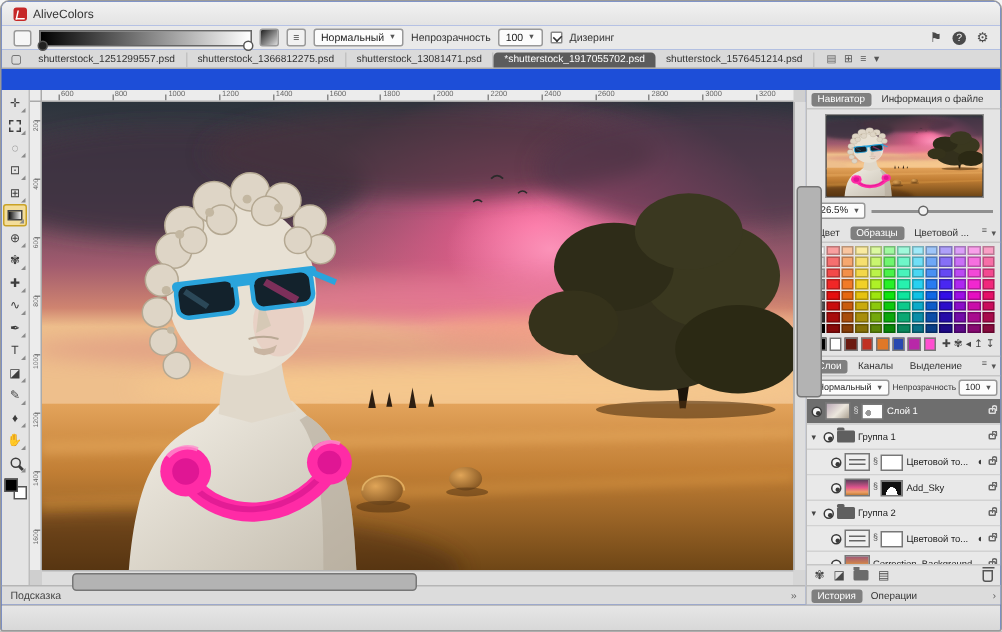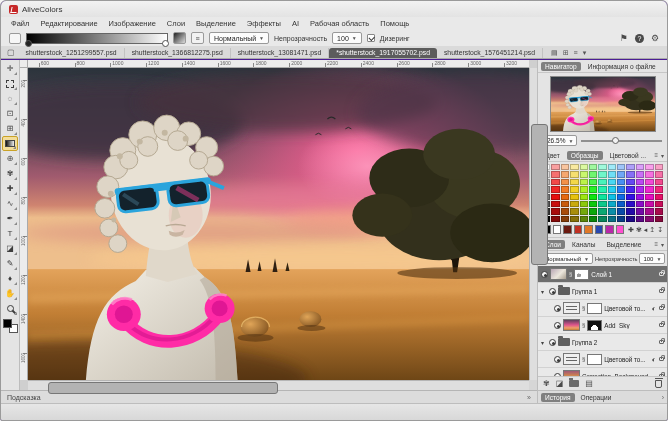--- a/index.html
+++ b/index.html
@@ -1,17 +1,17 @@
 <!DOCTYPE html>
 <html><head>
 <meta charset="utf-8">
 <style>
   * { margin:0; padding:0; box-sizing:border-box; font-family:"Liberation Sans", sans-serif; }
   html,body { width:668px; height:421px; overflow:hidden; background:#f5f5f5; }
-  .window { position:absolute; inset:0; background:#4c1d95; border:1px solid #9a9a9a; border-radius:6px 6px 2px 2px; overflow:hidden; }
+  .window { position:absolute; inset:0; background:#1d4ed8; border:1px solid #9a9a9a; border-radius:6px 6px 2px 2px; overflow:hidden; }
 
   
   .titlebar { height:16px; display:flex; align-items:center; gap:4px; padding:0 8px; background:linear-gradient(#f2f2f2,#e3e3e3); }
   .logo { width:9px; height:9px; background:#c62828; border-radius:2px; position:relative; }
   .logo::before { content:""; position:absolute; left:2px; top:2px; width:5px; height:5px; border-left:1.5px solid #fff; border-bottom:1.5px solid #fff; transform:skewX(-12deg); }
   .apptitle { font-size:8px; color:#333; }
 
   
   .menubar { height:13px; display:flex; align-items:center; gap:11px; padding:0 10px; background:#e9e9e9; }
   .menubar span { font-size:7.5px; color:#333; white-space:nowrap; }
@@ -152,31 +152,20 @@
 </head>
 <body>
 
 <div class="window">
 
   <div class="titlebar">
     <span class="logo"></span>
     <span class="apptitle">AliveColors</span>
   </div>
 
-  <div class="menubar" id="menubar">
-      <span>Файл</span>
-      <span>Редактирование</span>
-      <span>Изображение</span>
-      <span>Слои</span>
-      <span>Выделение</span>
-      <span>Эффекты</span>
-      <span>AI</span>
-      <span>Рабочая область</span>
-      <span>Помощь</span>
-    </div>
 
   <div class="optionsbar">
     <span class="preset-box"></span>
     <span class="gradbar">
       <span class="gstop left"></span>
       <span class="gstop right"></span>
     </span>
     <span class="mini-btn grad-type"></span>
     <span class="mini-btn">≡</span>
     <span class="dd">

